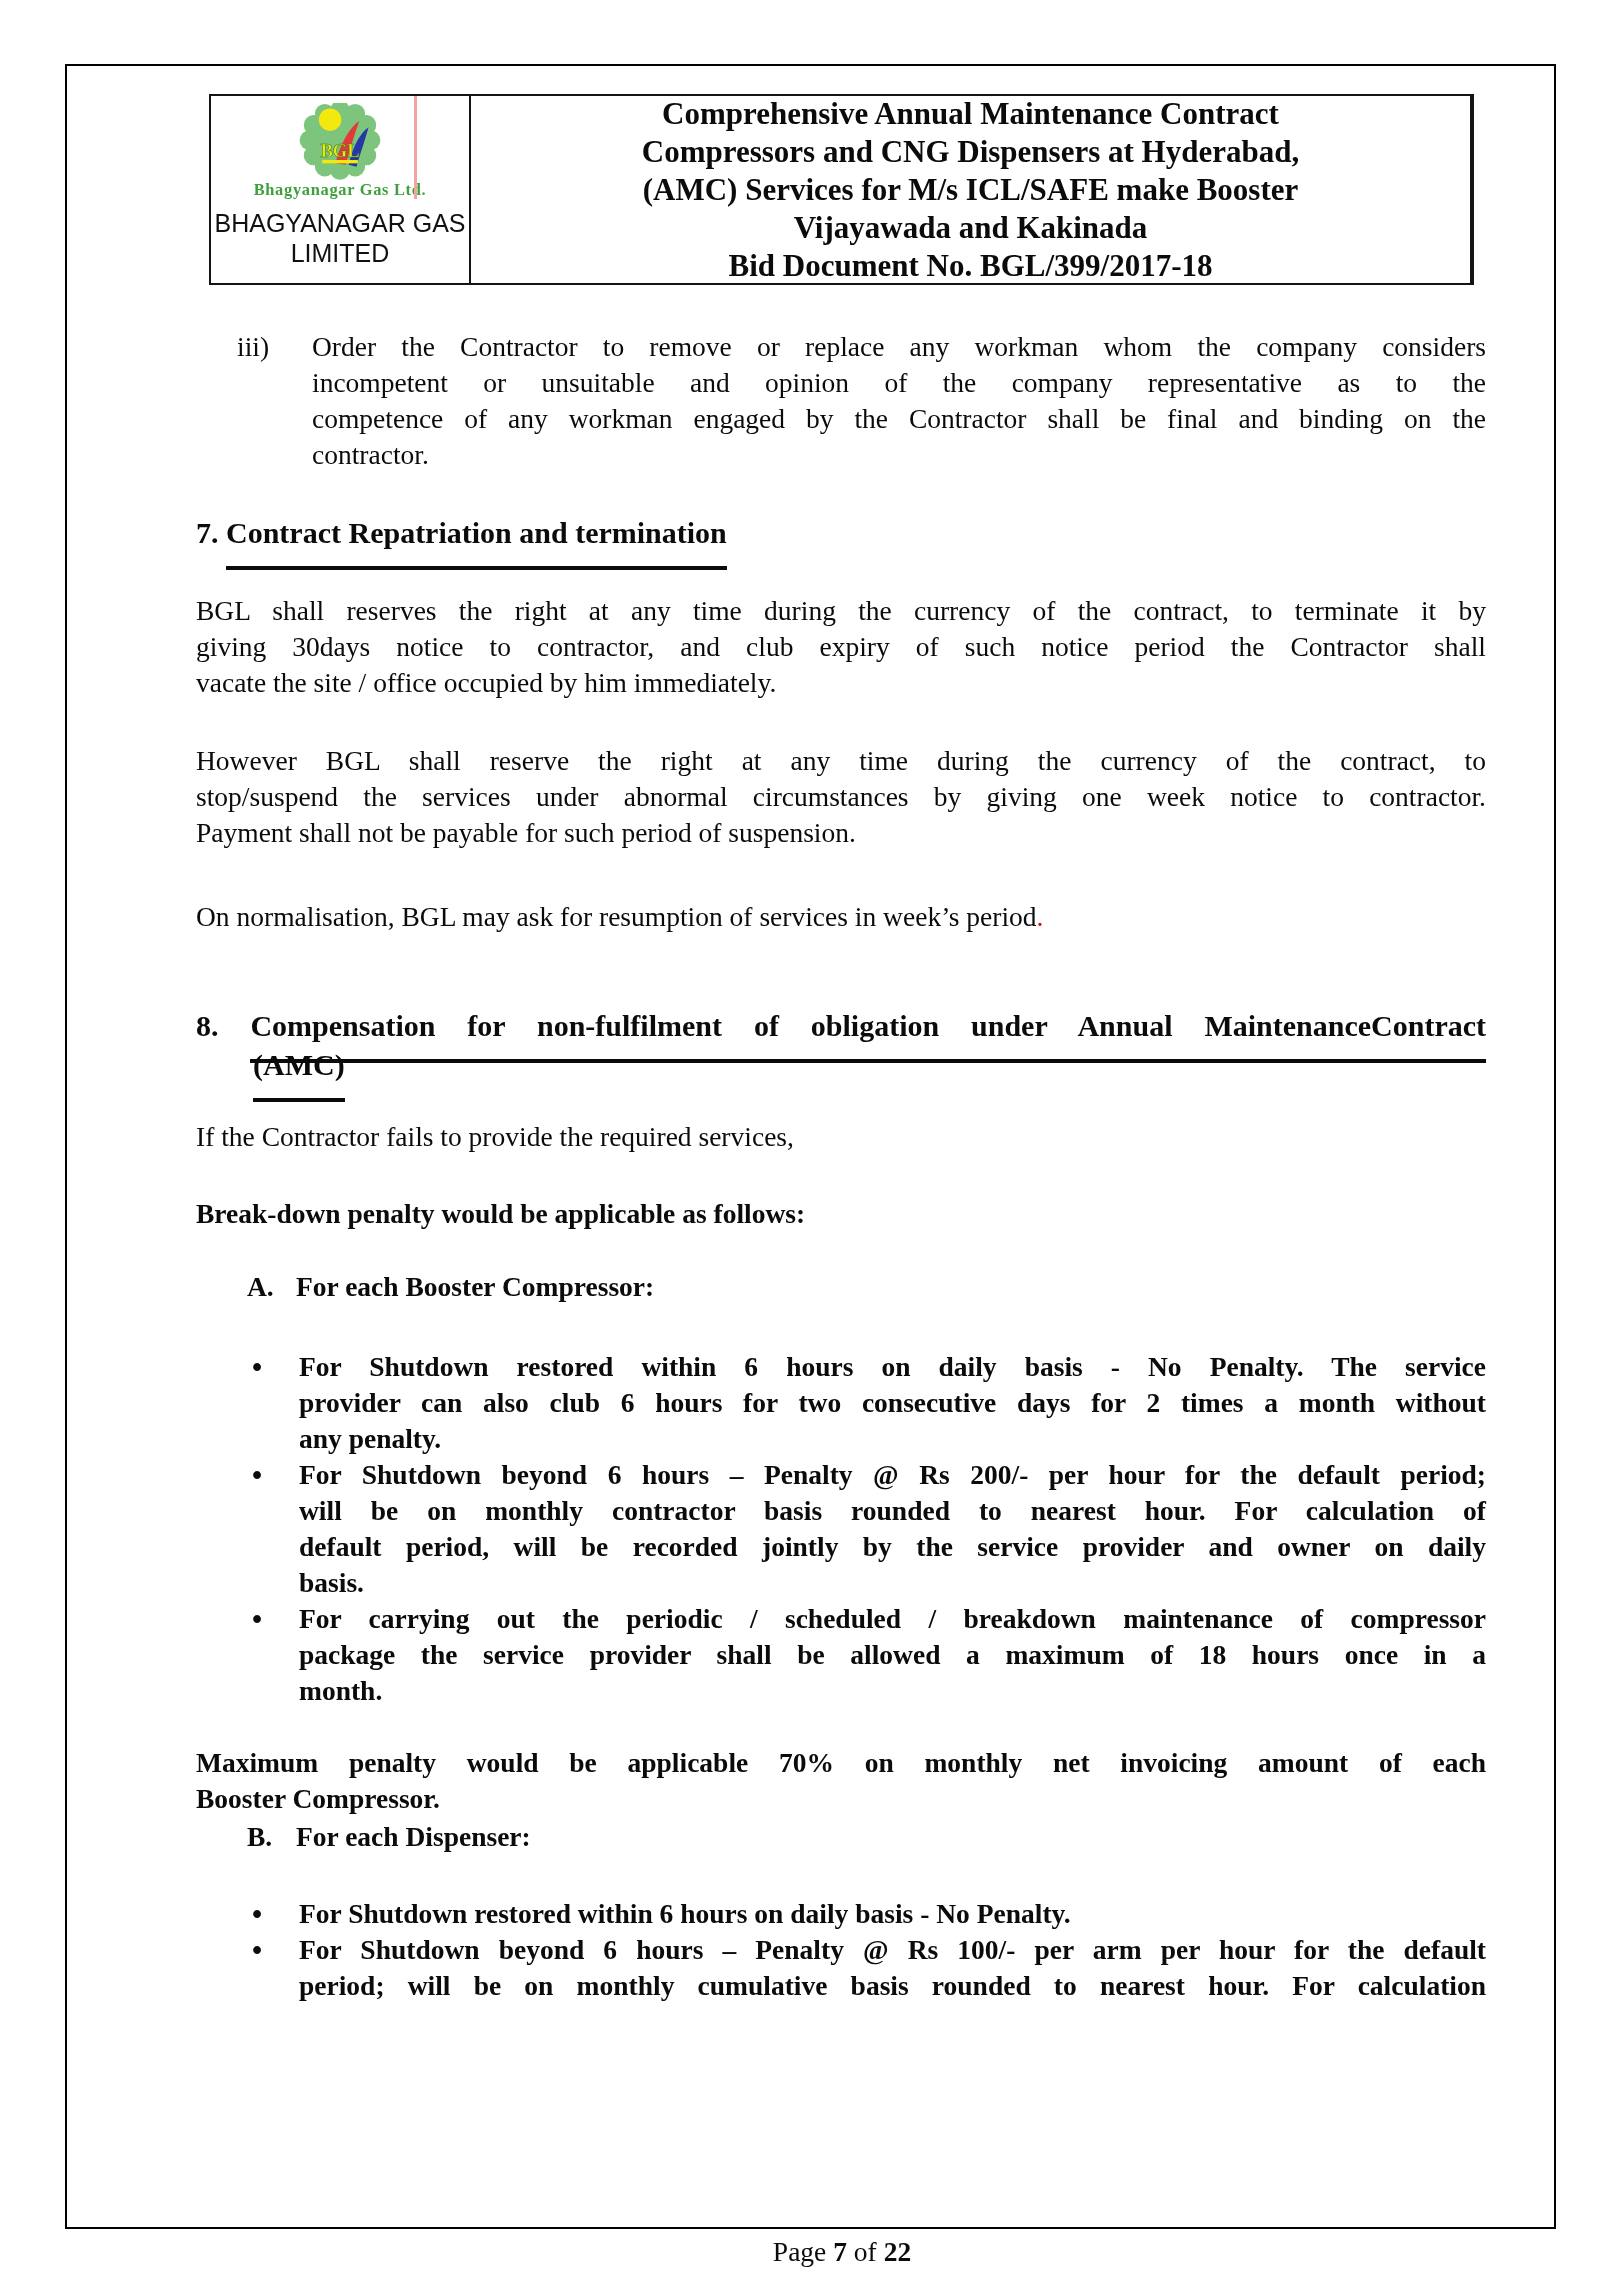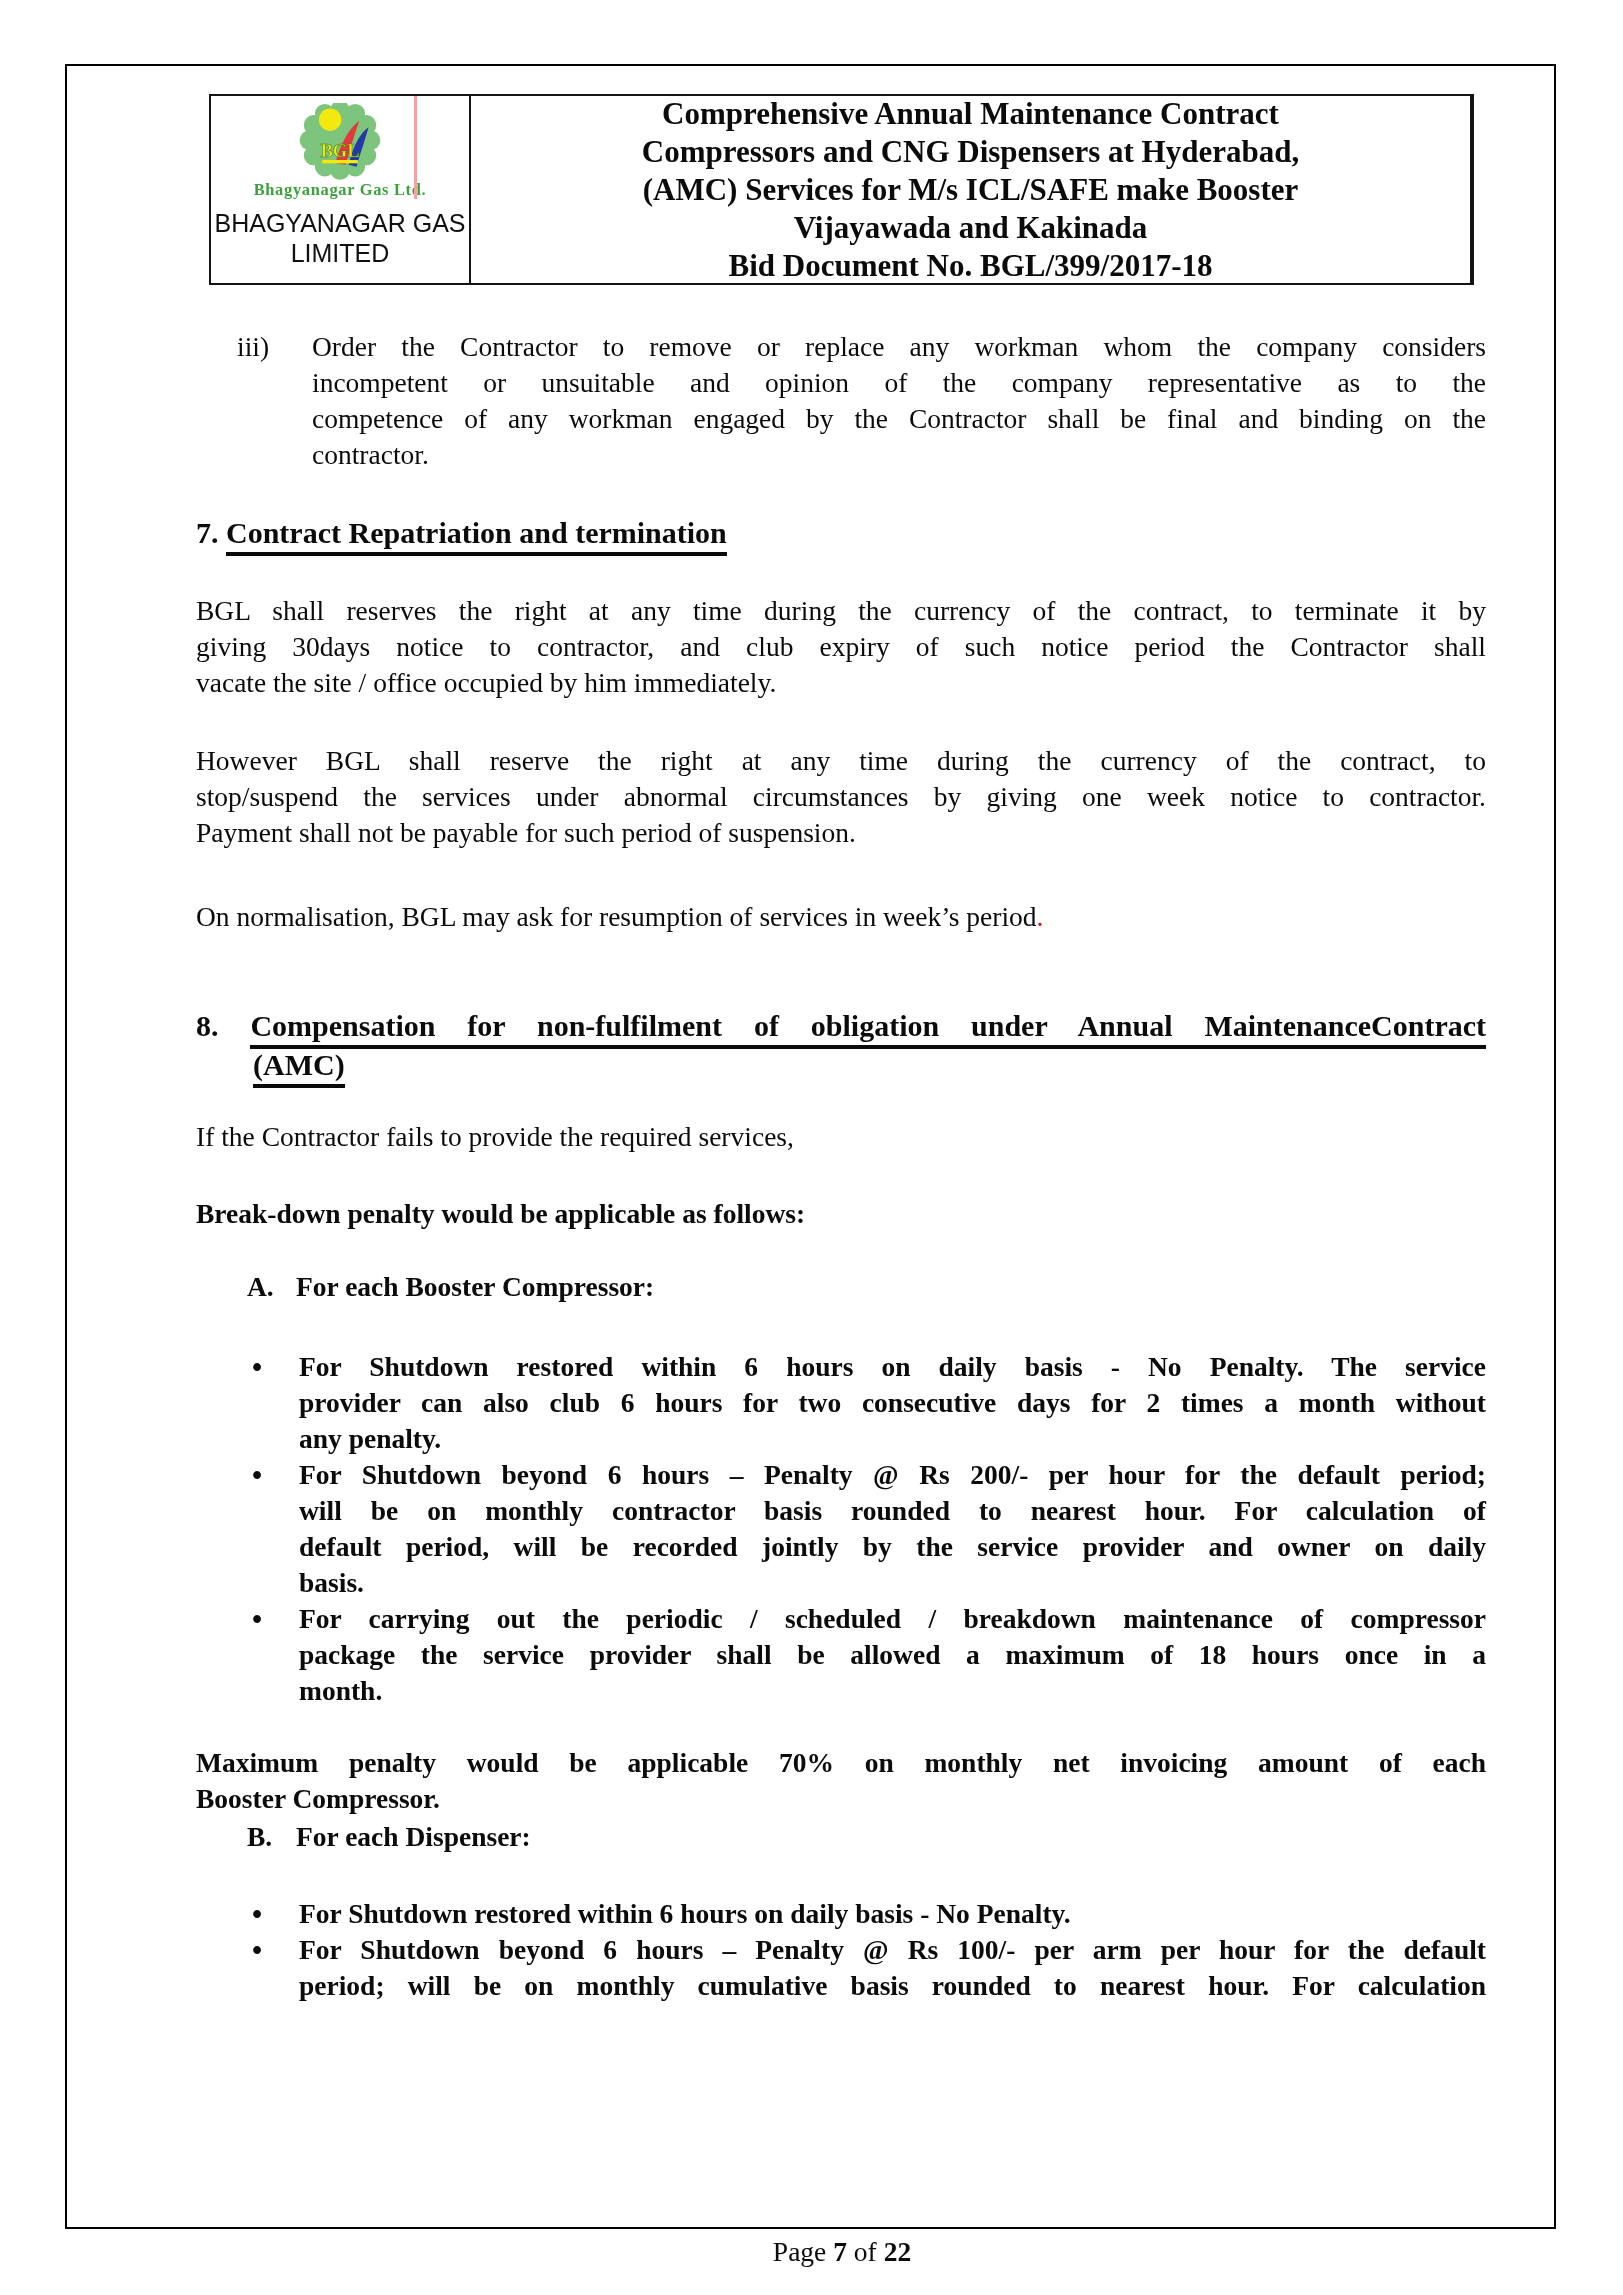--- a/index.html
+++ b/index.html
@@ -40,21 +40,21 @@
     font-family:"Liberation Sans", sans-serif; font-size:28px; color:#111;
   }
   .volume-cell .vline { height:36px; line-height:36px; }
   
   .block { position:absolute; left:196px; width:1290px; }
   .ln { font-size:27.5px; line-height:36px; height:36px; }
   .jl { text-align:justify; text-align-last:justify; }
   .jl-last { text-align:justify; text-align-last:left; }
   .bold { font-weight:700; }
   .marker { position:absolute; top:0; line-height:36px; font-size:27.5px; }
-  .u { border-bottom:4.6px solid #0b0b0b; padding-bottom:3px; }
+  .u { border-bottom:4.6px solid #0b0b0b; padding-bottom:17px; }
   .h7 { font-size:30px; font-weight:700; line-height:37px; }
   .h8 .ln { font-size:30px; font-weight:700; height:39px; line-height:39px; }
   .amc-indent { margin-left:57px; }
   .li-lines-iii { padding-left:116px; }
   .li-lines-bullet { padding-left:103px; }
   .li-lines-letter { padding-left:100px; }
   .bullet-marker { position:absolute; left:56px; top:0; font-size:29px; font-weight:700; line-height:36px; }
   .iii-marker { left:41px; }
   .letter-marker { left:51px; font-weight:700; }
   .red { color:#e10000; }

